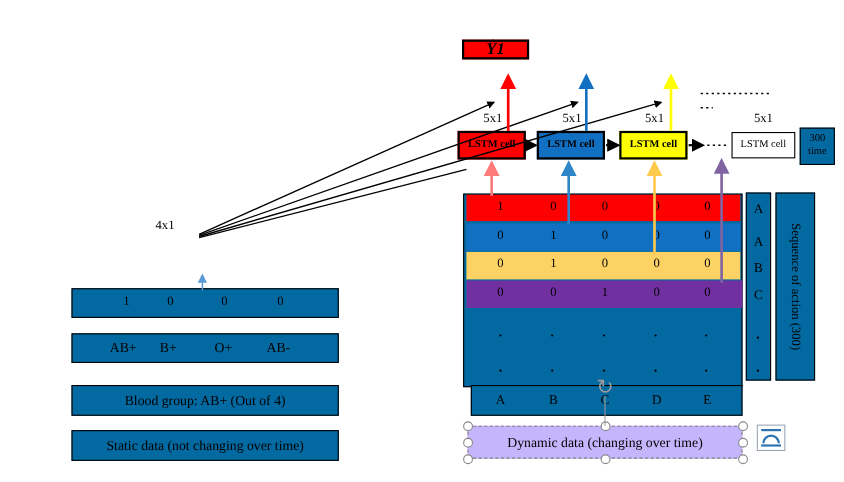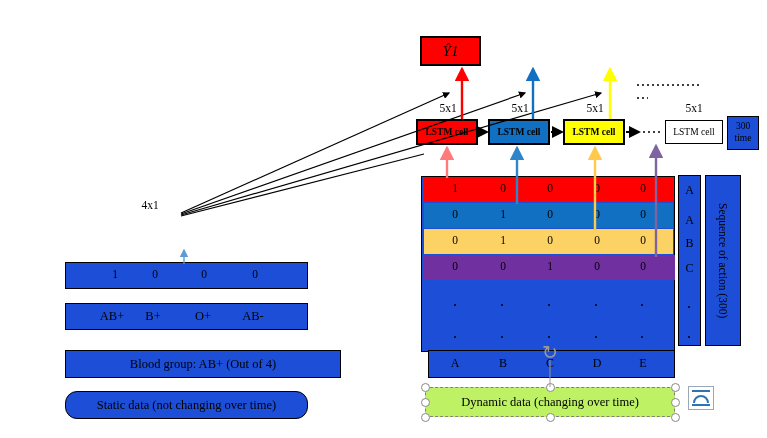--- a/index.html
+++ b/index.html
@@ -1,22 +1,22 @@
 <!DOCTYPE html>
 <html><head>
 <meta charset="utf-8">
 <style>
   html,body{margin:0;padding:0;background:#fff;}
   #canvas{position:relative;width:767px;height:438px;background:#fff;overflow:hidden;
           font-family:"Liberation Serif", serif;color:#000;}
   .abs{position:absolute;box-sizing:border-box;}
   .ctr{display:flex;align-items:center;justify-content:center;text-align:center;}
-  .bx{border:1px solid #000;background:#1d4ed8;}
+  .bx{border:1px solid #000;background:#0369a1;}
   .bx2{border:2px solid #000;}
-  .pred{height:30px;width:61px;top:36px;}
+  .pred{height:18px;width:61px;top:36px;font-weight:bold;}
   .pred span{font-style:italic;font-size:15px;line-height:1;}
   .lstm{height:26px;font-size:9.5px;font-weight:bold;}
   .lstmw{font-weight:normal;}
   .dim{font-size:11.5px;height:14px;}
   .num{font-size:11.5px;}
   .actl{font-size:12px;}
   .lblbox{font-size:12.5px;}
   svg.overlay{position:absolute;left:0;top:0;width:767px;height:438px;pointer-events:none;}
   .dot{position:absolute;width:2px;height:2px;background:#000;border-radius:50%;}
   .seqwrap{writing-mode:vertical-rl;text-orientation:mixed;font-size:11.5px;}
@@ -108,21 +108,21 @@
     <span class="seqwrap">Sequence of action (300)</span>
   </div>
 
   <div class="abs bx" style="left:428px;top:350px;width:247px;height:28px;"></div>
   <div class="abs ctr actl" style="left:437px;top:356px;width:36px;">A</div>
   <div class="abs ctr actl" style="left:485px;top:356px;width:36px;">B</div>
   <div class="abs ctr actl" style="left:532px;top:356px;width:36px;">C</div>
   <div class="abs ctr actl" style="left:579px;top:356px;width:36px;">D</div>
   <div class="abs ctr actl" style="left:625px;top:356px;width:36px;">E</div>
 
-  <div class="abs ctr lblbox" style="left:425px;top:387px;width:250px;height:30px;border:1px dashed #808080;background:#bef264;">
+  <div class="abs ctr lblbox" style="left:425px;top:387px;width:250px;height:30px;border:1px dashed #808080;background:#c4b5fd;">
     <span>Dynamic data (changing over time)</span>
   </div>
   <div class="handle" style="left:421px;top:383px;"></div>
   <div class="handle" style="left:546px;top:383px;"></div>
   <div class="handle" style="left:671px;top:383px;"></div>
   <div class="handle" style="left:421px;top:398px;"></div>
   <div class="handle" style="left:671px;top:398px;"></div>
   <div class="handle" style="left:421px;top:413px;"></div>
   <div class="handle" style="left:546px;top:413px;"></div>
   <div class="handle" style="left:671px;top:413px;"></div>
@@ -145,25 +145,25 @@
   <div class="abs ctr num" style="left:137px;top:268px;width:36px;">0</div>
   <div class="abs ctr num" style="left:186px;top:268px;width:36px;">0</div>
   <div class="abs ctr num" style="left:237px;top:268px;width:36px;">0</div>
 
   <div class="abs bx" style="left:65px;top:303px;width:243px;height:27px;"></div>
   <div class="abs ctr lblbox" style="left:94px;top:309px;width:36px;">AB+</div>
   <div class="abs ctr lblbox" style="left:135px;top:309px;width:36px;">B+</div>
   <div class="abs ctr lblbox" style="left:185px;top:309px;width:36px;">O+</div>
   <div class="abs ctr lblbox" style="left:235px;top:309px;width:36px;">AB-</div>
 
-  <div class="abs bx ctr lblbox" style="left:65px;top:350px;width:276px;height:28px;">
+  <div class="abs bx ctr lblbox" style="left:65px;top:350px;width:243px;height:28px;">
     <span>Blood group: AB+ (Out of 4)</span>
   </div>
 
-  <div class="abs bx ctr lblbox" style="left:65px;top:391px;width:243px;height:28px;border-radius:12px;">
+  <div class="abs bx ctr lblbox" style="left:65px;top:391px;width:243px;height:28px;">
     <span>Static data (not changing over time)</span>
   </div>
 
   <svg class="overlay">
     <defs>
       <marker id="ah-black" markerWidth="6" markerHeight="6" refX="5" refY="3" orient="auto">
         <path d="M0,0 L6,3 L0,6 z" fill="#000"></path>
       </marker>
       <marker id="ah-red" markerWidth="6" markerHeight="6" refX="5" refY="3" orient="auto">
         <path d="M0,0 L6,3 L0,6 z" fill="#FF0000"></path>

